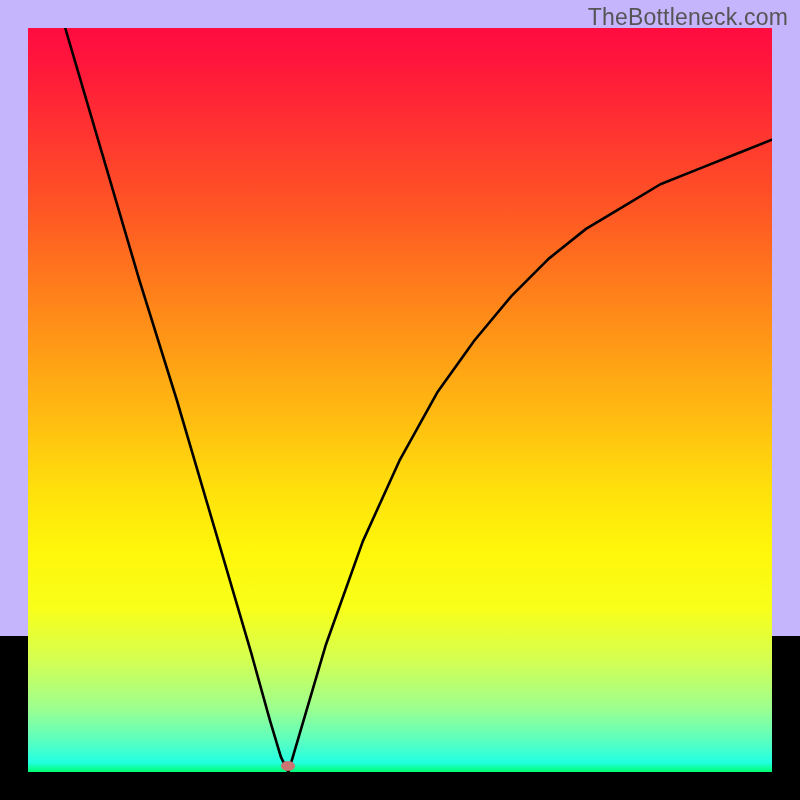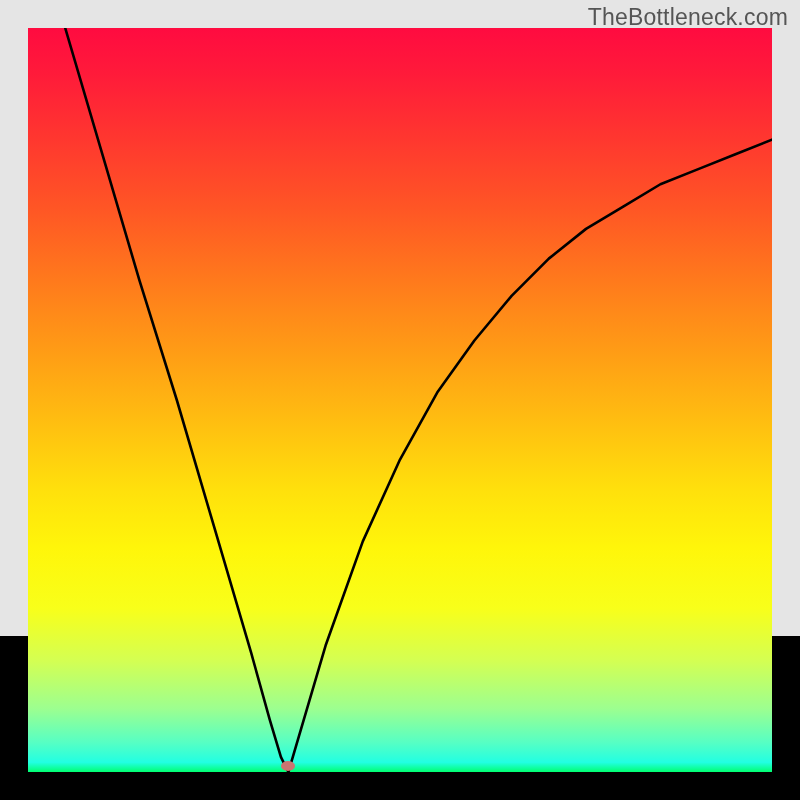--- a/index.html
+++ b/index.html
@@ -10,21 +10,21 @@
     background: #000;
     font-family: Arial, Helvetica, sans-serif;
     overflow: hidden;
   }
   .frame {
     position: absolute;
     top: 0;
     left: 0;
     width: 800px;
     height: 636px;
-    background: #e5e5e5;
+    background: #c4b5fd;
   }
   .plot-area {
     position: absolute;
     top: 28px;
     left: 28px;
     width: 744px;
     height: 744px;
     overflow: hidden;
   }
   .gradient {

